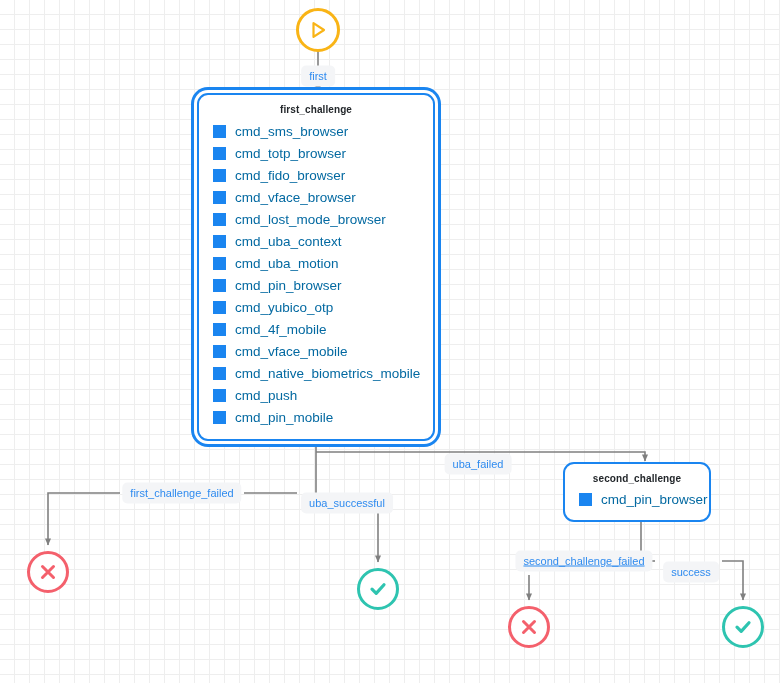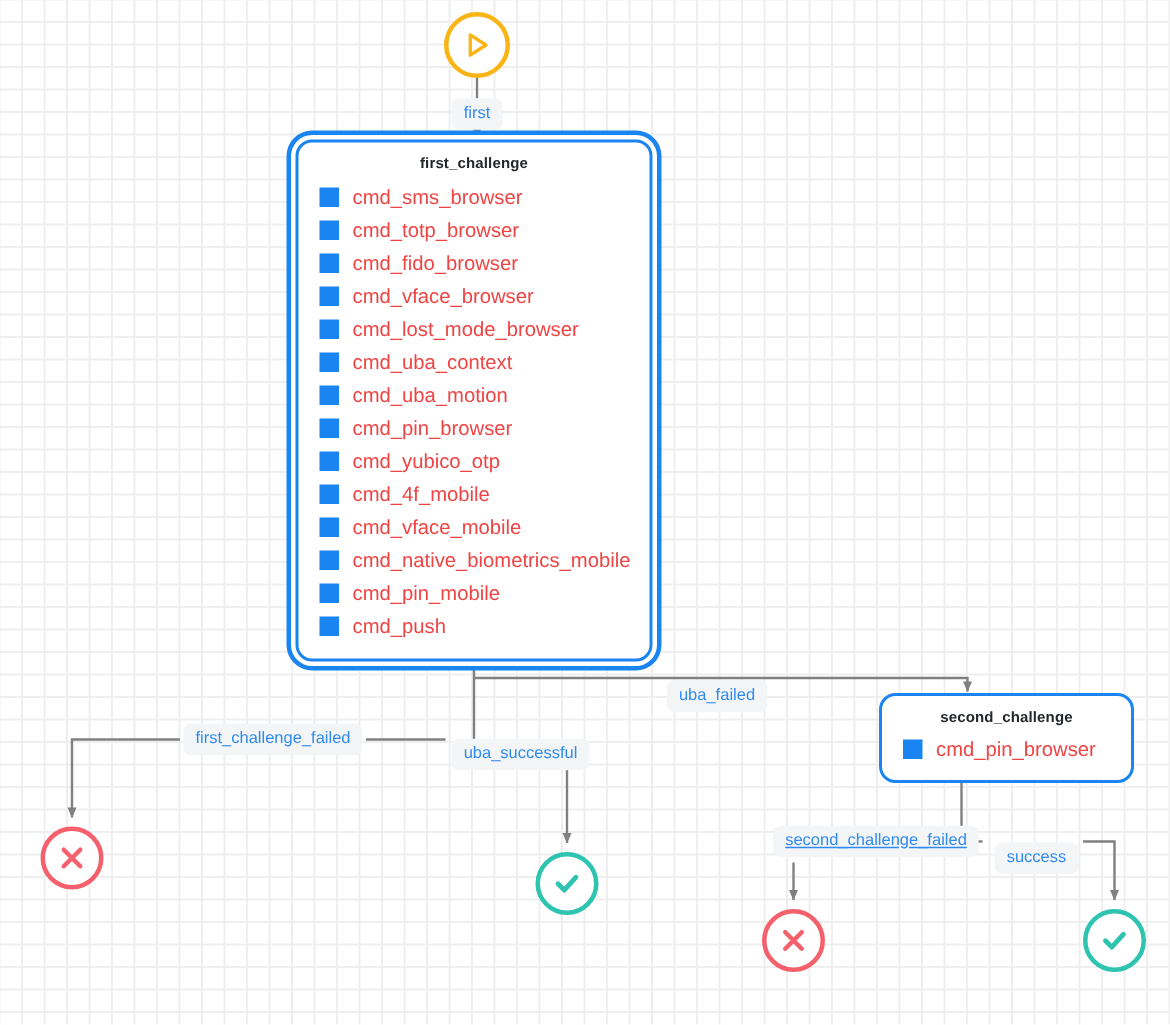--- a/index.html
+++ b/index.html
@@ -98,21 +98,21 @@
   }
   .cmd-chip {
     width: 13px;
     height: 13px;
     background: #1a85f0;
     flex: 0 0 auto;
     margin-right: 9px;
   }
   .cmd-label {
     font-size: 13.5px;
-    color: #ef4444;
+    color: #0369a1;
     white-space: nowrap;
     line-height: 15px;
   }
   .challenge.compact .cmd-row { height: 20px; }
 </style>
 </head>
 <body>
 
 <div id="canvas">
 
@@ -206,30 +206,30 @@
       <div class="cmd-row">
         <span class="cmd-chip"></span>
         <span class="cmd-label">cmd_vface_mobile</span>
       </div>
       <div class="cmd-row">
         <span class="cmd-chip"></span>
         <span class="cmd-label">cmd_native_biometrics_mobile</span>
       </div>
       <div class="cmd-row">
         <span class="cmd-chip"></span>
+        <span class="cmd-label">cmd_push</span>
+      </div>
+      <div class="cmd-row">
+        <span class="cmd-chip"></span>
         <span class="cmd-label">cmd_pin_mobile</span>
       </div>
-      <div class="cmd-row">
-        <span class="cmd-chip"></span>
-        <span class="cmd-label">cmd_push</span>
-      </div>
     </div>
   </div>
 
-  <div class="challenge compact" style="left:586px; top:462px; width:170px;">
+  <div class="challenge compact" style="left:563px; top:462px; width:148px;">
     <div class="challenge-title">second_challenge</div>
     <div>
       <div class="cmd-row">
         <span class="cmd-chip"></span>
         <span class="cmd-label">cmd_pin_browser</span>
       </div>
     </div>
   </div>
 
   <div class="term-node term-fail" style="left:27px; top:551px;">

